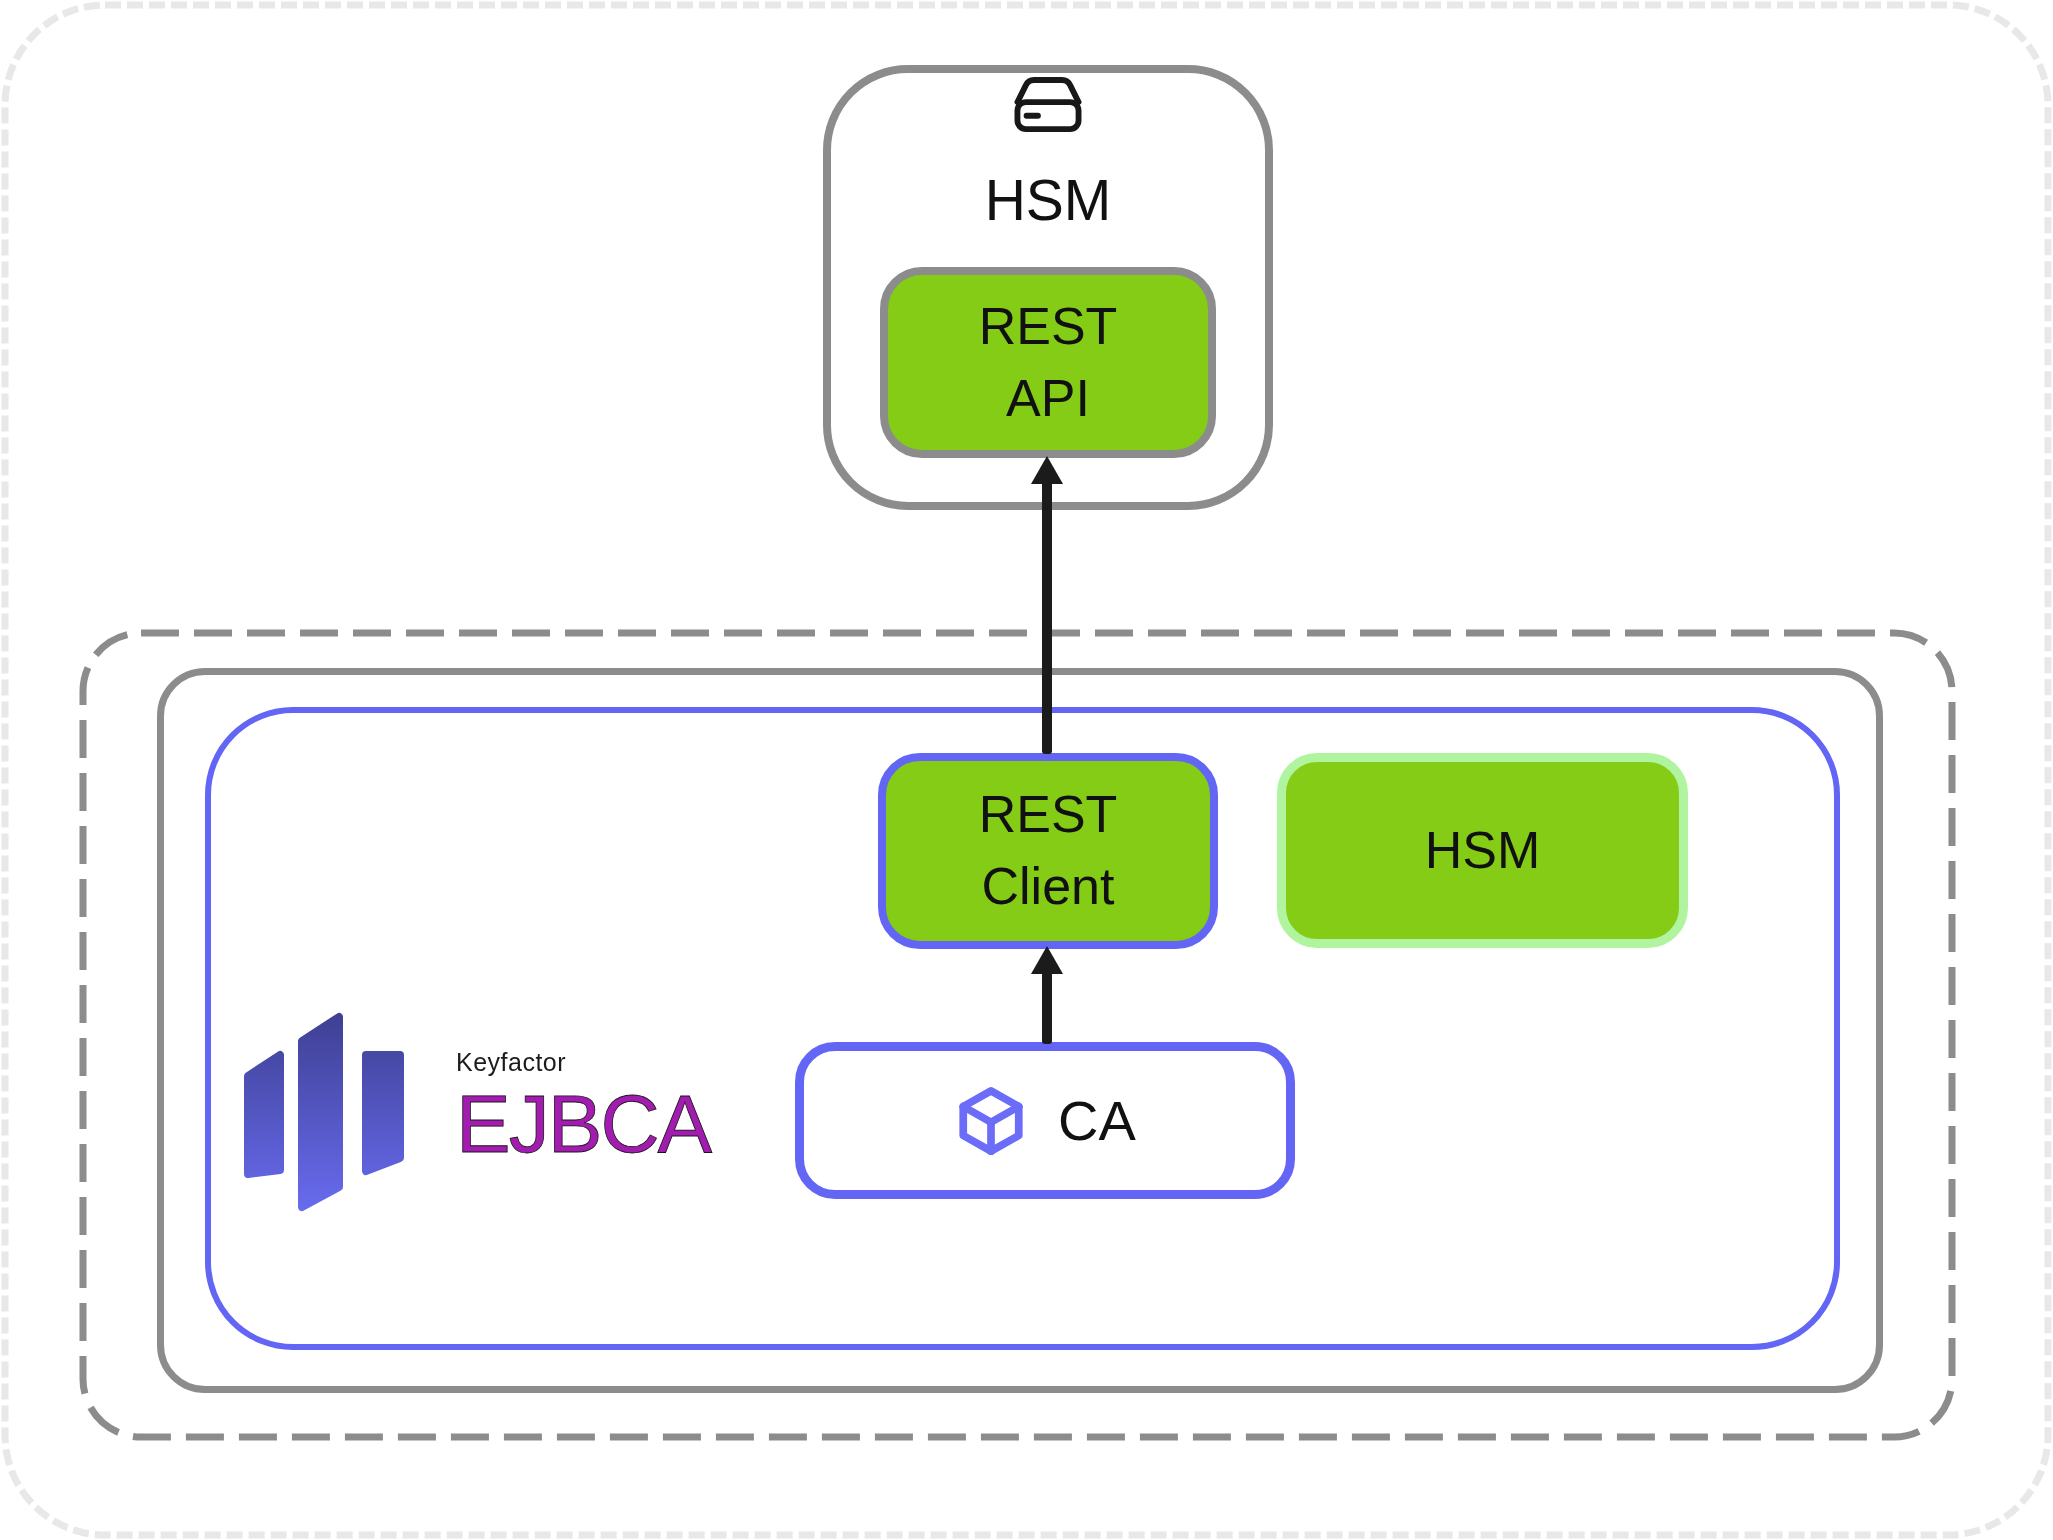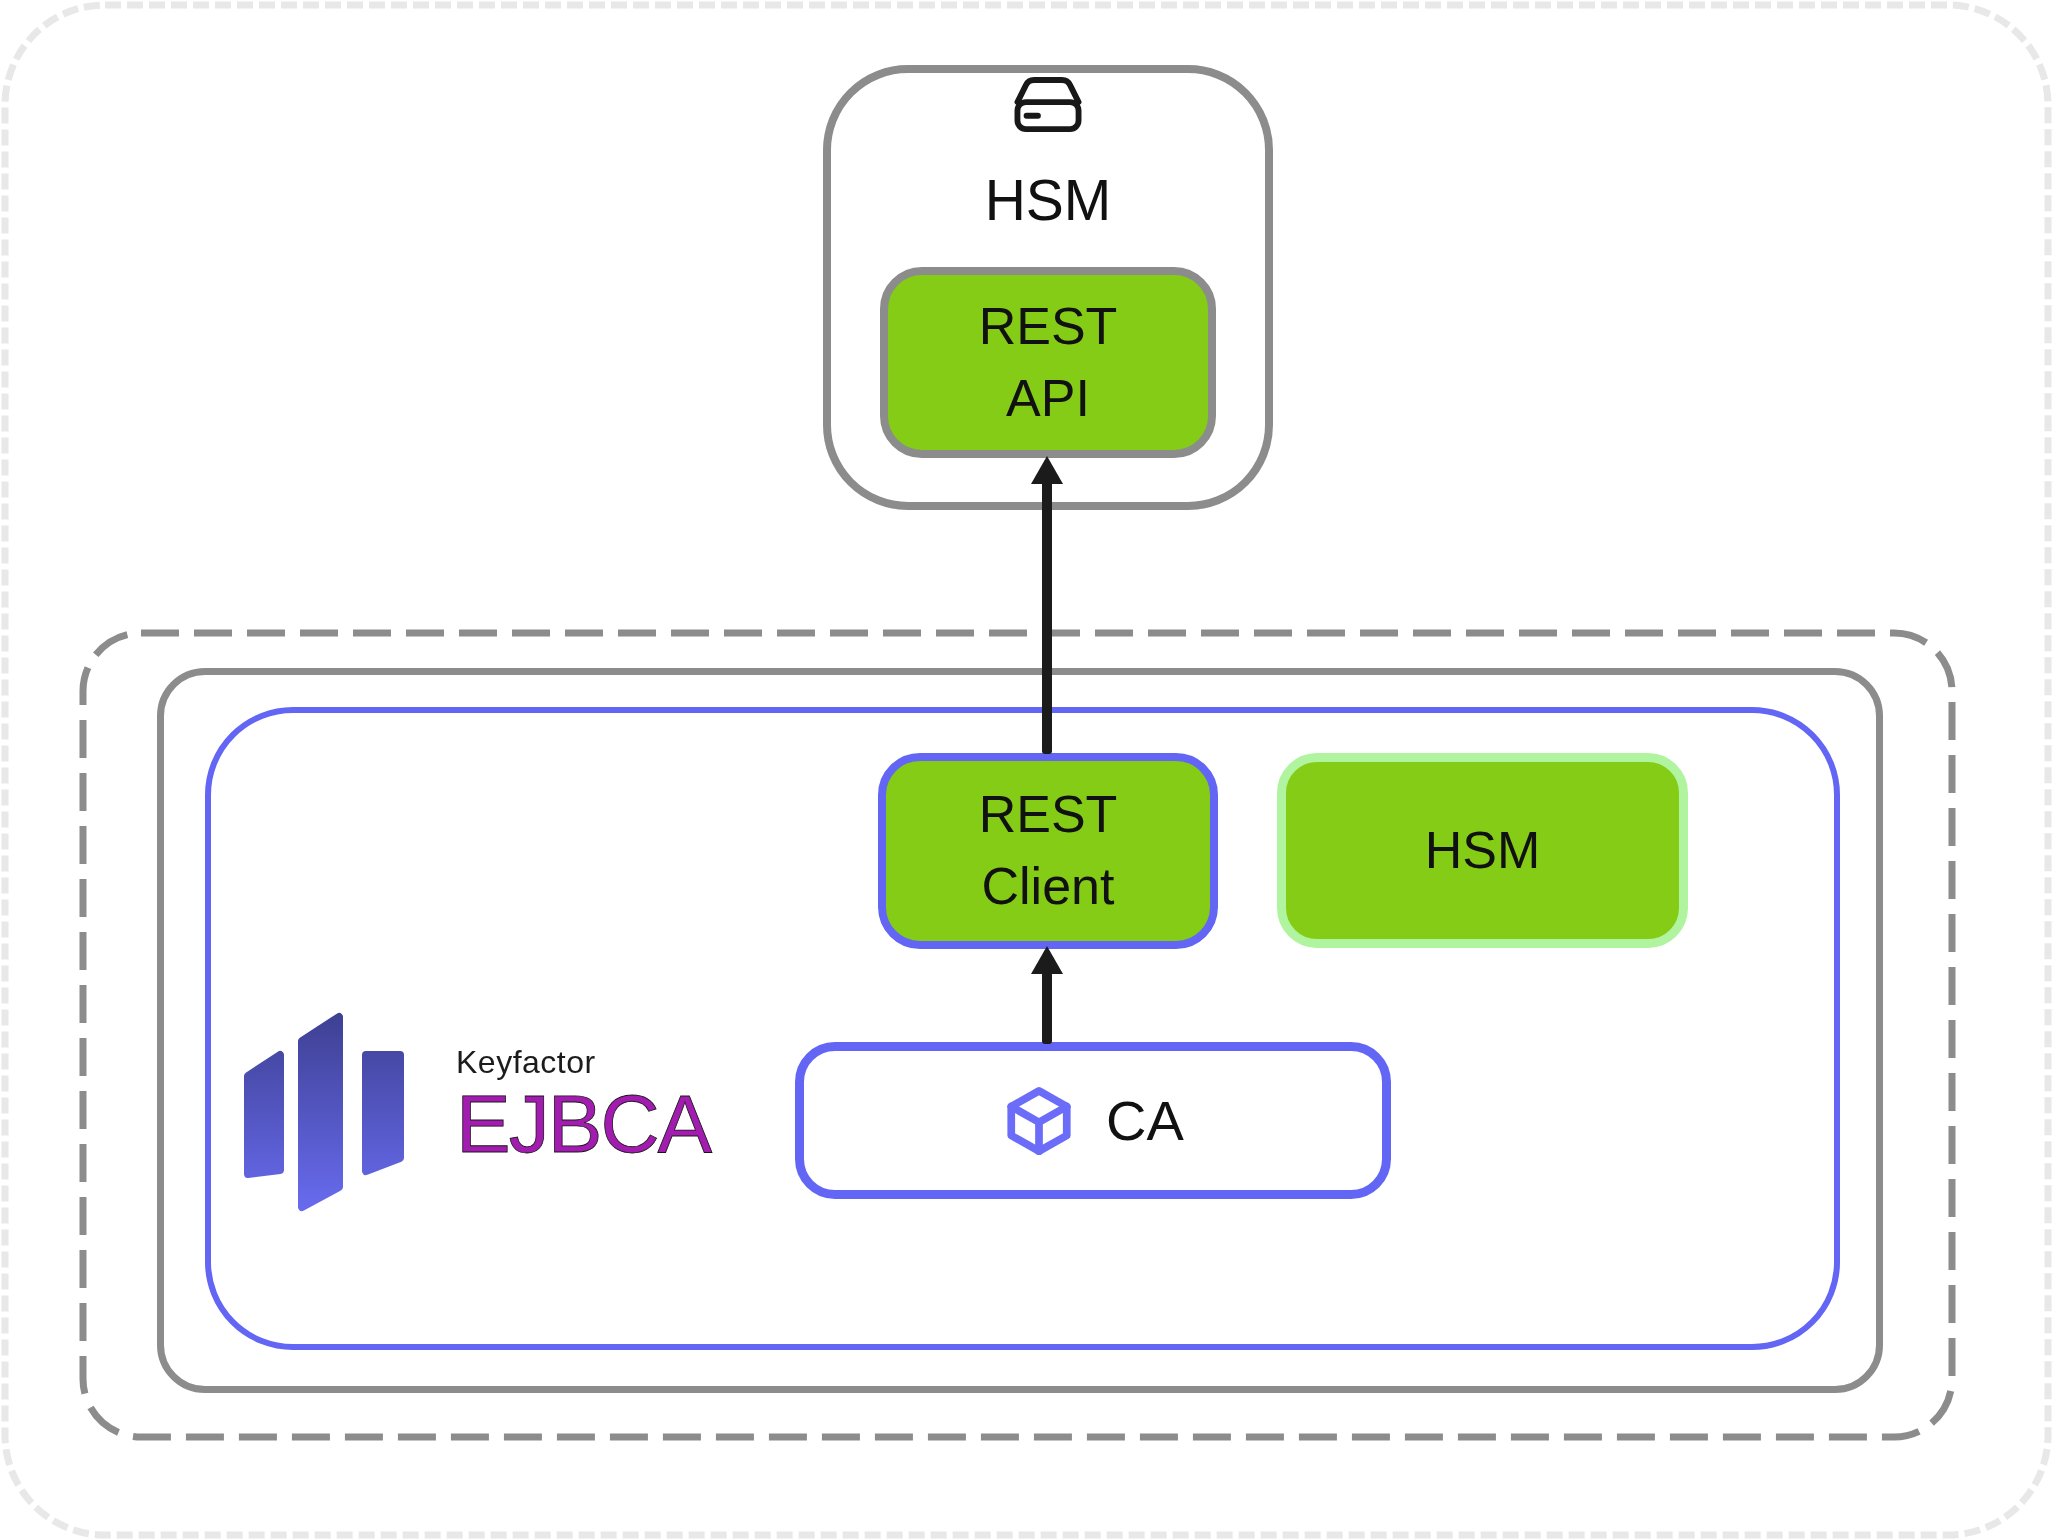--- a/index.html
+++ b/index.html
@@ -43,21 +43,21 @@
   }
   .rest-client-box{
     left:878px;top:753px;width:340px;height:196px;
     border:8px solid #6366f5;border-radius:42px;
   }
   .hsm-config-box{
     left:1277px;top:753px;width:411px;height:195px;
     border:9px solid #b1f4a0;border-radius:40px;
   }
   .ca-box{
-    left:795px;top:1042px;width:596px;height:157px;
+    left:795px;top:1042px;width:500px;height:157px;
     border:9px solid #6366f5;border-radius:40px;
     box-sizing:border-box;background:#ffffff;
     display:flex;flex-direction:row;align-items:center;justify-content:center;gap:30px;
     font-size:56px;color:#111111;
   }
 
   .hsm-title{
     left:898px;top:172px;width:300px;
     text-align:center;font-size:57px;color:#111111;line-height:1;
   }
@@ -73,21 +73,21 @@
   .head-rc-to-ra{left:1031px;top:456px;}
   .line-ca-to-rc{left:1042px;top:972px;height:72px;}
   .head-ca-to-rc{left:1031px;top:946px;}
 
   
   .logo-bars{left:240px;top:1008px;}
   .logo-text{
     left:456px;top:1042px;display:flex;flex-direction:column;
   }
   .logo-brand{
-    font-size:32px;letter-spacing:0.5px;color:#1c1c1c;line-height:40px;
+    font-size:25px;letter-spacing:0.5px;color:#1c1c1c;line-height:40px;
   }
   .logo-product{
     font-size:82px;font-weight:500;letter-spacing:-2px;color:#a21caf;line-height:1.02;
     -webkit-text-stroke:0.8px #161616;
   }
 </style>
 </head>
 <body>
 
 <div class="page">

